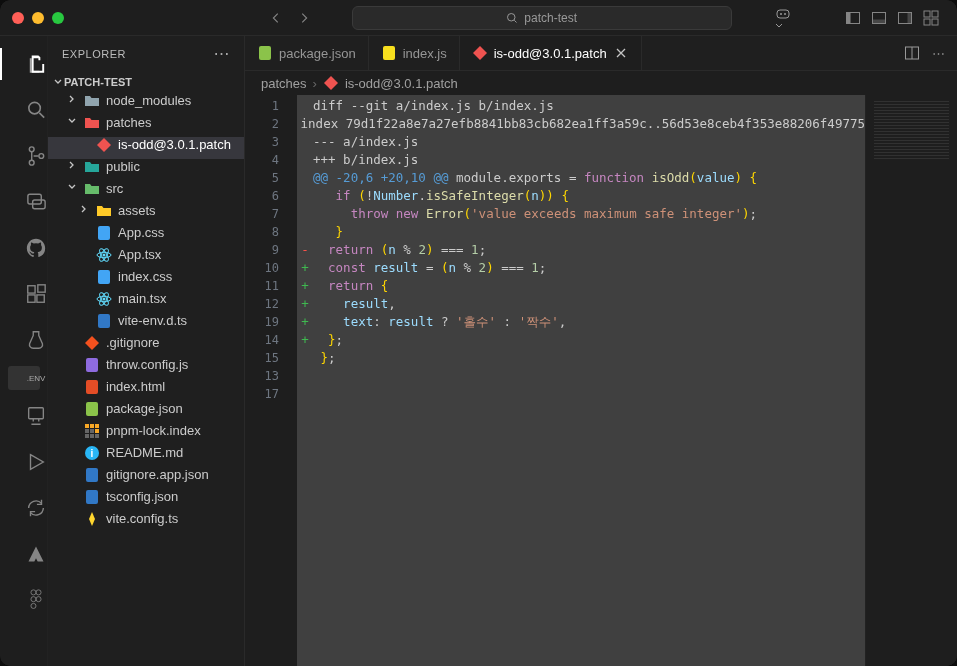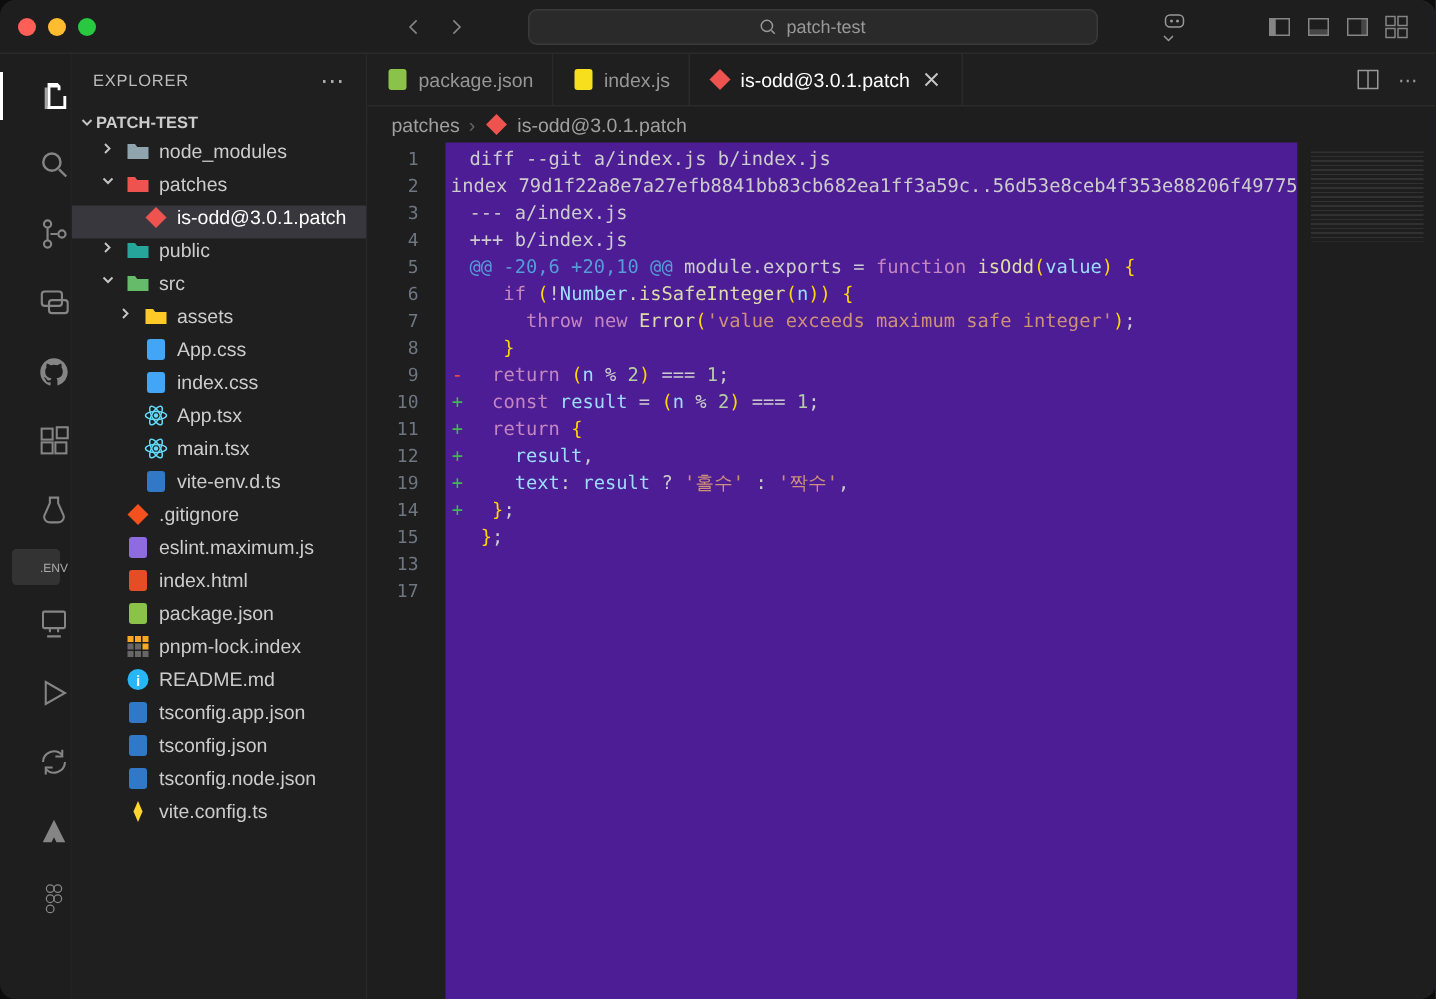--- a/index.html
+++ b/index.html
@@ -134,21 +134,21 @@
 .breadcrumb { height:24px; display:flex; align-items:center; gap:6px; padding:0 16px; font-size:13px; color:#a0a0a0;}
 .breadcrumb .sep { color:#666; }
 .editor-wrap { flex:1; display:flex; min-height:0; position:relative;}
 .gutter {
   width: 52px; background:#1e1e1e; text-align:right; padding-right:18px;
   color:#6e7681; font-family:Menlo,Monaco,Consolas,monospace; font-size:12px; padding-top:2px;
   user-select:none;
 }
 .gutter div { height: 18px; line-height:18px;}
 .code {
-  flex:1; background:#4c1d95; font-family:Menlo,Monaco,Consolas,monospace; font-size:12.5px;
+  flex:1; background:#404040; font-family:Menlo,Monaco,Consolas,monospace; font-size:12.5px;
   padding-top:2px; overflow:hidden; white-space:pre;
 }
 .code .ln { height:18px; line-height:18px; display:flex;}
 .sign { width:16px; text-align:center; }
 .sign.minus { color:#f85149; }
 .sign.plus { color:#3fb950; }
 .tok-kw { color:#c586c0; }
 .tok-fn { color:#dcdcaa; }
 .tok-var { color:#9cdcfe; }
 .tok-str { color:#ce9178; }
@@ -412,41 +412,41 @@
               <svg width="16" height="16" viewBox="0 0 16 16">
                 <rect x="2" y="1" width="12" height="14" rx="2" fill="#42a5f5"></rect>
               </svg>
             </span>
             <span class="fname">App.css</span>
           </div>
           <div class="tree-row indent2">
             <span class="chev blank"></span>
             <span class="fi">
               <svg width="16" height="16" viewBox="0 0 16 16">
-                <rect x="2" y="1" width="12" height="14" rx="2" fill="#42a5f5"></rect>
-              </svg>
-            </span>
-            <span class="fname">index.css</span>
-          </div>
-          <div class="tree-row indent2">
-            <span class="chev blank"></span>
-            <span class="fi">
-              <svg width="16" height="16" viewBox="0 0 16 16">
                 <circle cx="8" cy="8" r="1.5" fill="#61dafb"></circle>
                 <ellipse cx="8" cy="8" rx="7" ry="2.7" stroke="#61dafb" fill="none"></ellipse>
                 <ellipse cx="8" cy="8" rx="7" ry="2.7" stroke="#61dafb" fill="none" transform="rotate(60 8 8)"></ellipse>
                 <ellipse cx="8" cy="8" rx="7" ry="2.7" stroke="#61dafb" fill="none" transform="rotate(-60 8 8)"></ellipse>
               </svg>
             </span>
             <span class="fname">App.tsx</span>
           </div>
           <div class="tree-row indent2">
             <span class="chev blank"></span>
             <span class="fi">
               <svg width="16" height="16" viewBox="0 0 16 16">
+                <rect x="2" y="1" width="12" height="14" rx="2" fill="#42a5f5"></rect>
+              </svg>
+            </span>
+            <span class="fname">index.css</span>
+          </div>
+          <div class="tree-row indent2">
+            <span class="chev blank"></span>
+            <span class="fi">
+              <svg width="16" height="16" viewBox="0 0 16 16">
                 <circle cx="8" cy="8" r="1.5" fill="#61dafb"></circle>
                 <ellipse cx="8" cy="8" rx="7" ry="2.7" stroke="#61dafb" fill="none"></ellipse>
                 <ellipse cx="8" cy="8" rx="7" ry="2.7" stroke="#61dafb" fill="none" transform="rotate(60 8 8)"></ellipse>
                 <ellipse cx="8" cy="8" rx="7" ry="2.7" stroke="#61dafb" fill="none" transform="rotate(-60 8 8)"></ellipse>
               </svg>
             </span>
             <span class="fname">main.tsx</span>
           </div>
           <div class="tree-row indent2">
             <span class="chev blank"></span>
@@ -466,21 +466,21 @@
             </span>
             <span class="fname">.gitignore</span>
           </div>
           <div class="tree-row indent1">
             <span class="chev blank"></span>
             <span class="fi">
               <svg width="16" height="16" viewBox="0 0 16 16">
                 <rect x="2" y="1" width="12" height="14" rx="2" fill="#8e6bdf"></rect>
               </svg>
             </span>
-            <span class="fname">eslint.maximum.js</span>
+            <span class="fname">throw.config.js</span>
           </div>
           <div class="tree-row indent1">
             <span class="chev blank"></span>
             <span class="fi">
               <svg width="16" height="16" viewBox="0 0 16 16">
                 <rect x="2" y="1" width="12" height="14" rx="2" fill="#e44d26"></rect>
               </svg>
             </span>
             <span class="fname">index.html</span>
           </div>
@@ -520,39 +520,30 @@
             </span>
             <span class="fname">README.md</span>
           </div>
           <div class="tree-row indent1">
             <span class="chev blank"></span>
             <span class="fi">
               <svg width="16" height="16" viewBox="0 0 16 16">
                 <rect x="2" y="1" width="12" height="14" rx="2" fill="#3178c6"></rect>
               </svg>
             </span>
-            <span class="fname">tsconfig.app.json</span>
+            <span class="fname">gitignore.app.json</span>
           </div>
           <div class="tree-row indent1">
             <span class="chev blank"></span>
             <span class="fi">
               <svg width="16" height="16" viewBox="0 0 16 16">
                 <rect x="2" y="1" width="12" height="14" rx="2" fill="#3178c6"></rect>
               </svg>
             </span>
             <span class="fname">tsconfig.json</span>
-          </div>
-          <div class="tree-row indent1">
-            <span class="chev blank"></span>
-            <span class="fi">
-              <svg width="16" height="16" viewBox="0 0 16 16">
-                <rect x="2" y="1" width="12" height="14" rx="2" fill="#3178c6"></rect>
-              </svg>
-            </span>
-            <span class="fname">tsconfig.node.json</span>
           </div>
           <div class="tree-row indent1">
             <span class="chev blank"></span>
             <span class="fi">
               <svg width="16" height="16" viewBox="0 0 16 16">
                 <path d="M8 1l3 7-3 7-3-7z" fill="#ffd62e"></path>
               </svg>
             </span>
             <span class="fname">vite.config.ts</span>
           </div>

